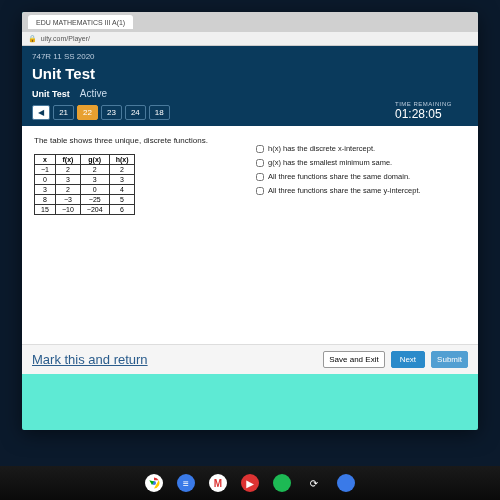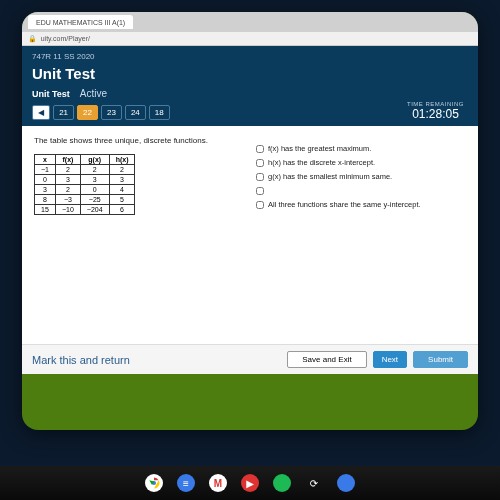--- a/index.html
+++ b/index.html
@@ -1,46 +1,46 @@
 <!DOCTYPE html>
 <html><head>
 <meta charset="utf-8">
 <style>
 *{margin:0;padding:0;box-sizing:border-box;font-family:Arial,sans-serif}
 body{width:500px;height:500px;background:#0b1a2c;overflow:hidden;position:relative}
-.photo-frame{position:absolute;top:12px;left:22px;right:22px;bottom:70px;background:#4d7c0f;border-radius:16px;overflow:hidden;box-shadow:0 4px 20px rgba(0,0,0,.5)}
+.photo-frame{position:absolute;top:12px;left:22px;right:22px;bottom:70px;background:#5eead4;border-radius:2px;overflow:hidden;box-shadow:0 4px 20px rgba(0,0,0,.5)}
 .browser-chrome{background:#d0d0d0;height:20px;display:flex;align-items:center;padding:0 6px;gap:6px}
 .tab{background:#fff;height:14px;padding:0 8px;font-size:7px;color:#444;display:flex;align-items:center;border-radius:3px 3px 0 0}
 .url-bar{background:#f0f0f0;height:14px;padding:0 6px;font-size:7px;color:#555;display:flex;align-items:center;border-bottom:1px solid #ccc}
 .url-bar .lock{margin-right:4px;font-size:7px}
 .app-header{background:#0a3a5c;padding:6px 10px;color:#fff}
 .session{font-size:8px;color:#bcd}
 .title{font-size:15px;font-weight:bold;margin-top:4px}
 .subbar{display:flex;align-items:center;gap:10px;margin-top:6px}
 .sub-label{font-size:9px;font-weight:bold}
 .sub-status{font-size:10px;color:#cde}
 .nav-row{display:flex;align-items:center;gap:3px;margin-top:6px;position:relative}
 .nav-btn{border:1px solid #4a7a9c;background:transparent;color:#fff;font-size:8px;padding:2px 5px;border-radius:2px;cursor:pointer;min-width:16px;text-align:center}
 .nav-btn.arrow{background:#fff;color:#0a3a5c}
 .nav-btn.current{background:#e8a030;border-color:#e8a030}
-.timer{position:absolute;right:4px;top:-4px;text-align:center}
+.timer{position:absolute;right:16px;top:-4px;text-align:left}
 .timer-label{font-size:6px;color:#bcd;letter-spacing:.5px}
 .timer-val{font-size:12px;color:#fff}
 .content{background:#fff;padding:10px 12px;display:flex;gap:12px;height:218px}
 .col{flex:1}
 .prompt{font-size:8px;color:#222;line-height:1.3}
 .data-table{border-collapse:collapse;margin-top:8px;font-size:7px}
 .data-table th,.data-table td{border:1px solid #333;padding:1px 6px;text-align:center;background:#fff}
 .options{margin-top:8px}
 .option{display:flex;align-items:flex-start;gap:4px;margin-bottom:5px}
 .option input{width:8px;height:8px;margin-top:1px}
 .option label{font-size:7.5px;color:#222;line-height:1.2}
 .footer{background:#f5f5f5;border-top:1px solid #ddd;padding:6px 10px;display:flex;align-items:center;gap:6px}
-.mark-link{font-size:11px;color:#2a5c8c;cursor:pointer;margin-right:auto}
-.fbtn{font-size:8px;padding:3px 14px;border-radius:2px;cursor:pointer;border:1px solid #999;background:#fff}
+.mark-link{font-size:13px;color:#2a5c8c;text-decoration:underline;cursor:pointer;margin-right:auto}
+.fbtn{font-size:8px;padding:3px 5px;border-radius:2px;cursor:pointer;border:1px solid #999;background:#fff}
 .fbtn.next{background:#2a8aca;border-color:#2a8aca;color:#fff;padding:3px 8px}
 .fbtn.submit{background:#2a8aca;border-color:#2a8aca;color:#fff;opacity:.8}
 .taskbar{position:absolute;bottom:0;left:0;right:0;height:34px;background:linear-gradient(#1a1a1a,#0a0a0a);display:flex;align-items:center;justify-content:center;gap:14px}
 .taskbar .ico{width:18px;height:18px;border-radius:50%;display:flex;align-items:center;justify-content:center;font-size:10px}
 .chrome{background:#fff}
 .docs{background:#3a7ae8;color:#fff;border-radius:3px;font-size:9px}
 .gmail{background:#fff;color:#d33;font-weight:bold;font-size:9px}
 .yt{background:#d33;color:#fff;border-radius:4px;font-size:8px}
 .spot{background:#1db954}
 .load{color:#fff;background:transparent}
@@ -121,32 +121,29 @@
               <td>−204</td>
               <td>6</td>
             </tr>
       </tbody>
         </table>
     </div>
     <div class="col">
       <div class="options">
         <div class="option">
             <input type="checkbox" style="">
-            <label>f(x) has the greatest maximum.</label>
-          </div>
-        <div class="option">
-            <input type="checkbox" style="">
             <label>h(x) has the discrete x-intercept.</label>
           </div>
         <div class="option">
             <input type="checkbox" style="">
             <label>g(x) has the smallest minimum same.</label>
           </div>
         <div class="option">
             <input type="checkbox" style="">
+            <label>All three functions share the same domain.</label>
           </div>
         <div class="option">
             <input type="checkbox" style="">
             <label>All three functions share the same y-intercept.</label>
           </div>
       </div>
     </div>
   </div>
 
   <div class="footer">

